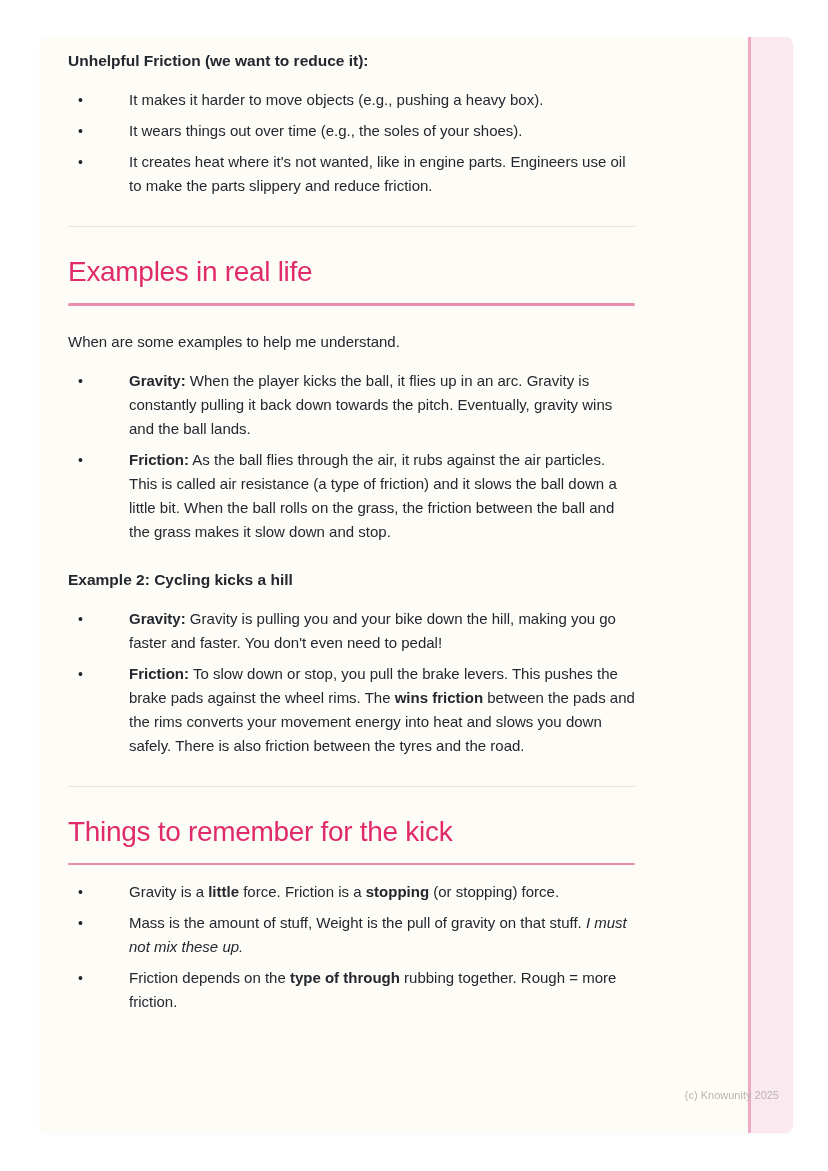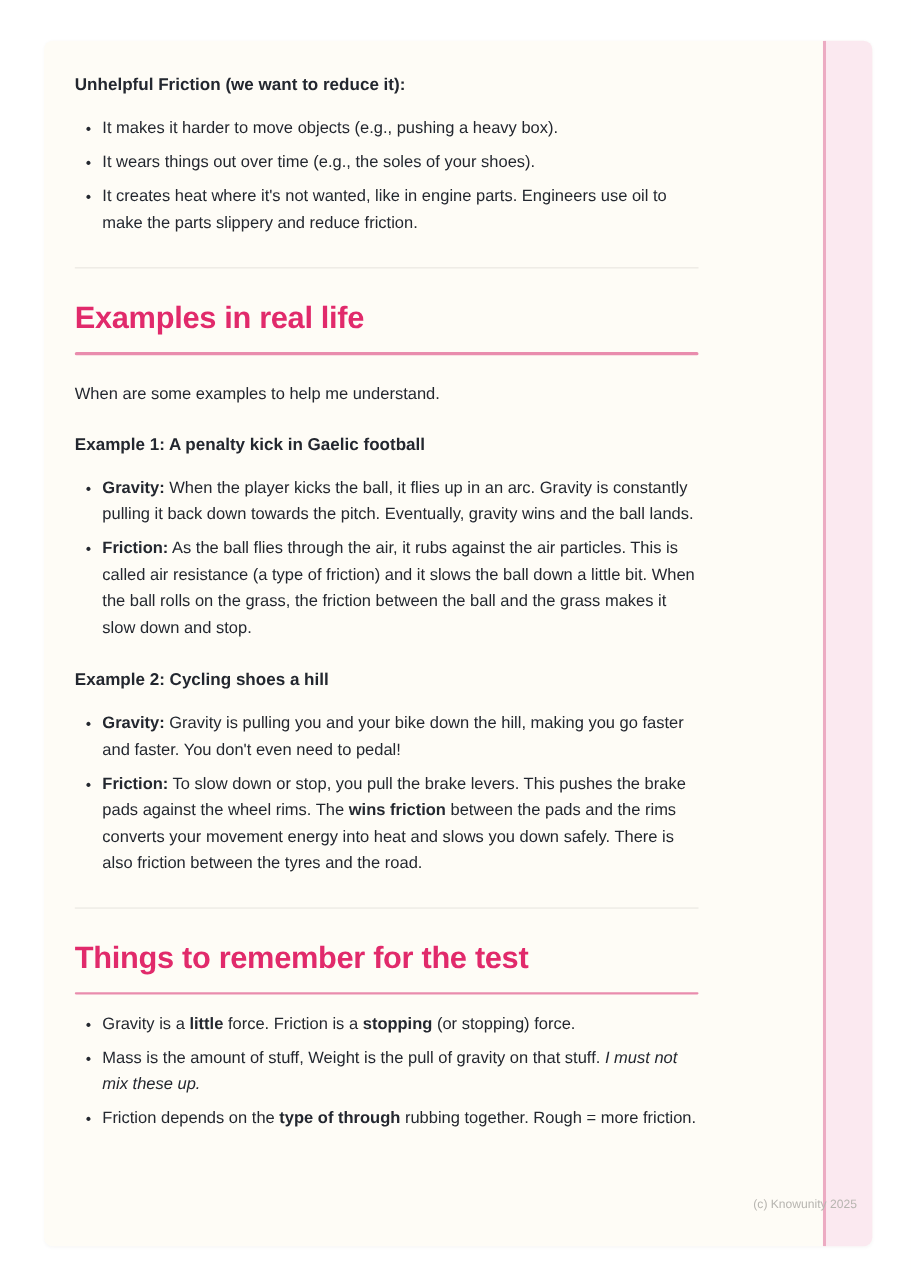--- a/index.html
+++ b/index.html
@@ -33,21 +33,21 @@
   .side-stripe{
     position:absolute;
     right:0; top:0; bottom:0;
     width:45px;
     background:var(--stripe-fill);
     border-left:3px solid var(--stripe-edge);
     border-radius:0 8px 8px 0;
   }
   .doc-content{
     position:absolute;
-    left:0; top:17px;
+    left:0; top:0;
     width:100%;
     padding:12px 158px 0 28px;
     font-size:15px;
     line-height:24px;
   }
   .bold-heading{
     font-weight:700;
     font-size:15.5px;
     margin:22px 0 0;
   }
@@ -63,31 +63,31 @@
     display:flex;
     margin-bottom:7px;
   }
   .bullet-list li:last-child{margin-bottom:0;}
   .dot{
     flex:0 0 25px;
     padding-left:10px;
     font-size:14px;
     line-height:24px;
   }
-  .li-text{flex:1;}
+  .li-text{flex:1;margin-left:36px;}
   .divider{
     border:none;
     border-top:1px solid var(--divider);
     margin:28px 0;
   }
   .section-heading{
     color:var(--accent-pink);
     font-size:28px;
     line-height:34px;
-    font-weight:700;
+    font-weight:400;
     letter-spacing:-0.3px;
     margin:8px 0 0;
   }
   .heading-rule{
     height:2.5px;
     background:var(--heading-underline);
     border-radius:2px;
     margin:14px 0 0;
   }
   em{font-style:italic;}
@@ -118,44 +118,43 @@
         </li>
         <li>
           <span class="dot">•</span>
           <span class="li-text">It creates heat where it's not wanted, like in engine parts. Engineers use oil to make the parts slippery and reduce friction.</span>
         </li>
       </ul>
       <hr class="divider">
       <h2 class="section-heading">Examples in real life</h2>
       <div class="heading-rule"></div>
       <p class="paragraph">When are some examples to help me understand.</p>
-      <p class="bold-heading"><strong>Example 1: A penalty kick in Gaelic football</strong></p>
       <ul class="bullet-list">
         <li>
           <span class="dot">•</span>
           <span class="li-text"><strong>Gravity:</strong> When the player kicks the ball, it flies up in an arc. Gravity is constantly pulling it back down towards the pitch. Eventually, gravity wins and the ball lands.</span>
         </li>
         <li>
           <span class="dot">•</span>
           <span class="li-text"><strong>Friction:</strong> As the ball flies through the air, it rubs against the air particles. This is called air resistance (a type of friction) and it slows the ball down a little bit. When the ball rolls on the grass, the friction between the ball and the grass makes it slow down and stop.</span>
         </li>
       </ul>
-      <p class="bold-heading"><strong>Example 2: Cycling shoes a hill</strong></p>
+      <p class="bold-heading"><strong>Example 2: Cycling kicks a hill</strong></p>
       <ul class="bullet-list">
         <li>
           <span class="dot">•</span>
           <span class="li-text"><strong>Gravity:</strong> Gravity is pulling you and your bike down the hill, making you go faster and faster. You don't even need to pedal!</span>
         </li>
         <li>
           <span class="dot">•</span>
           <span class="li-text"><strong>Friction:</strong> To slow down or stop, you pull the brake levers. This pushes the brake pads against the wheel rims. The <strong>wins friction</strong> between the pads and the rims converts your movement energy into heat and slows you down safely. There is also friction between the tyres and the road.</span>
         </li>
       </ul>
       <hr class="divider">
-      <h2 class="section-heading">Things to remember for the test</h2>
+      <h2 class="section-heading">Things to remember for the kick</h2>
       <div class="heading-rule"></div>
       <ul class="bullet-list">
         <li>
           <span class="dot">•</span>
           <span class="li-text">Gravity is a <strong>little</strong> force. Friction is a <strong>stopping</strong> (or stopping) force.</span>
         </li>
         <li>
           <span class="dot">•</span>
           <span class="li-text">Mass is the amount of stuff, Weight is the pull of gravity on that stuff. <em>I must not mix these up.</em></span>
         </li>

